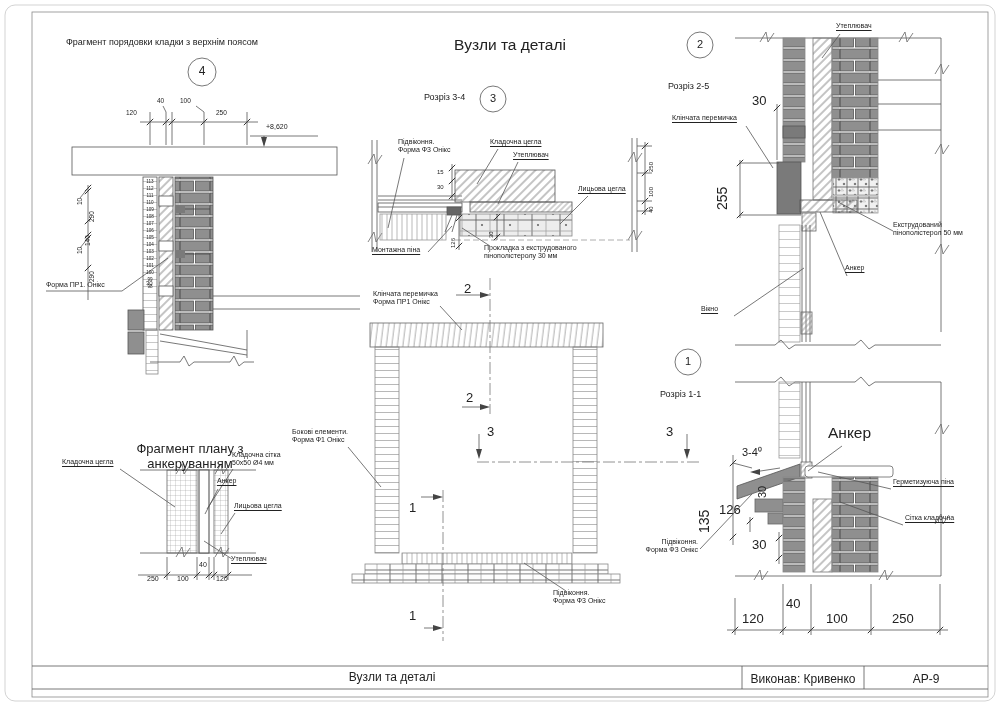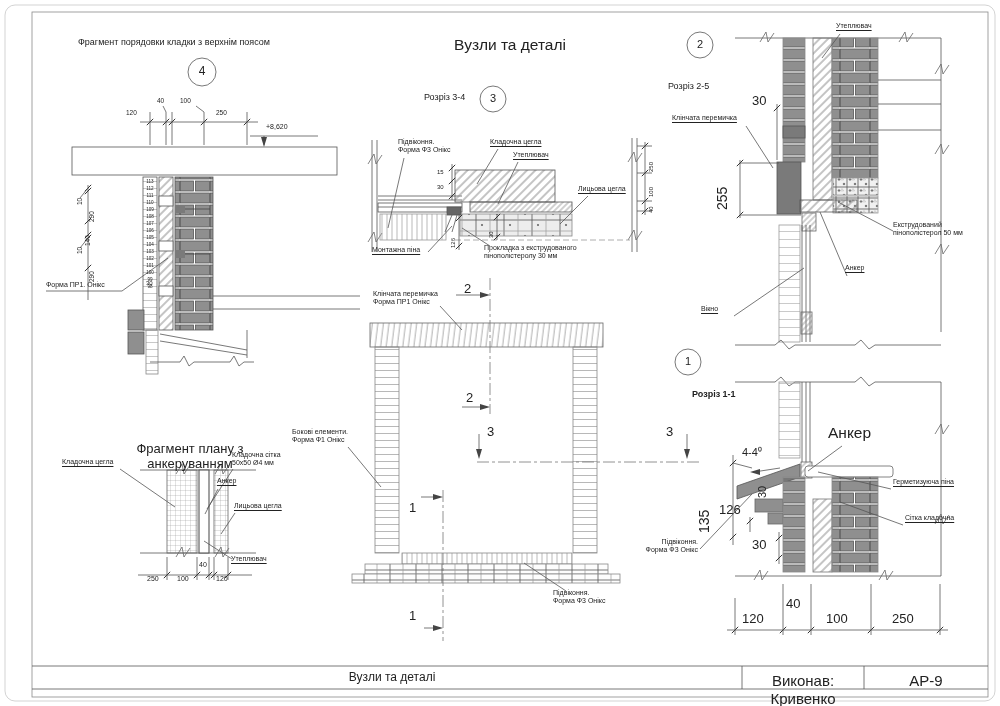--- a/index.html
+++ b/index.html
@@ -1,21 +1,21 @@
 <!DOCTYPE html>
 <html><head>
 <meta charset="utf-8">
 <style>
   html,body{margin:0;padding:0;background:#e9e9e9;}
   #sheet{position:relative;width:1000px;height:706px;background:#ffffff;font-family:"Liberation Sans",sans-serif;overflow:hidden;}
   #linework{position:absolute;left:0;top:0;}
   .lb{position:absolute;font-family:"Liberation Sans",sans-serif;font-size:7.5px;color:#222;white-space:pre-line;line-height:1.18;}
   .fs45{font-size:4.6px;line-height:7px;}
   .fs6{font-size:6px}.fs65{font-size:6.5px}.fs7{font-size:7px}
-  .fs9{font-size:9px}.fs95{font-size:13px}.fs10{font-size:15px}
+  .fs9{font-size:9px}.fs95{font-size:13px}.fs10{font-size:12px}
   .fs11{font-size:11px}.fs12{font-size:12px}.fs13{font-size:13px}
   .fs14{font-size:14px}.fs15{font-size:15.5px}
   .rot{transform:rotate(-90deg);transform-origin:0 0;}
   .ctr{text-align:center}.rt{text-align:right}
   .ul{text-decoration:underline;text-underline-offset:2px;}
 </style>
 </head>
 <body>
 
 <div id="sheet">
@@ -338,21 +338,21 @@
     <line x1="120" y1="469" x2="175" y2="507"></line>
     <line x1="233" y1="469" x2="207" y2="509"></line>
     <line x1="218" y1="489" x2="205" y2="514"></line>
     <line x1="235" y1="513" x2="221" y2="534"></line>
     <line x1="232" y1="559" x2="204" y2="541"></line>
   </g>
 </svg>
 
 <div class="lb fs15 ctr" style="left:420px;top:36px;width:180px;">Вузли та деталі</div>
 
-<div class="lb fs9" style="left:78px;top:37px;">Фрагмент порядовки кладки з верхнім поясом</div>
+<div class="lb fs9" style="left:66px;top:37px;">Фрагмент порядовки кладки з верхнім поясом</div>
 <div class="lb fs12 ctr" style="left:194px;top:64px;width:16px;">4</div>
 <div class="lb fs65" style="left:157px;top:97px;">40</div>
 <div class="lb fs65" style="left:180px;top:97px;">100</div>
 <div class="lb fs65" style="left:126px;top:109px;">120</div>
 <div class="lb fs65" style="left:216px;top:109px;">250</div>
 <div class="lb fs7" style="left:266px;top:123px;">+8,620</div>
 <div class="lb fs45 ctr" style="left:143px;top:178px;width:14px;">113
 112
 111
 110
@@ -412,23 +412,23 @@
 <div class="lb fs7 ul" style="left:836px;top:22px;">Утеплювач</div>
 <div class="lb fs13" style="left:752px;top:93px;">30</div>
 <div class="lb fs7 ul" style="left:672px;top:114px;">Клінчата перемичка</div>
 <div class="lb fs14 rot" style="left:714px;top:210px;">255</div>
 <div class="lb fs7" style="left:893px;top:221px;">Екструдований
 пінополістерол 50 мм</div>
 <div class="lb fs7 ul" style="left:845px;top:264px;">Анкер</div>
 <div class="lb fs7 ul" style="left:701px;top:305px;">Вікно</div>
 
 <div class="lb fs11 ctr" style="left:681px;top:355px;width:14px;">1</div>
-<div class="lb fs9" style="left:692px;top:389px;font-weight:bold;">Розріз 1-1</div>
+<div class="lb fs9" style="left:660px;top:389px;">Розріз 1-1</div>
 <div class="lb fs15" style="left:828px;top:424px;">Анкер</div>
-<div class="lb fs11" style="left:742px;top:446px;">4-4⁰</div>
+<div class="lb fs11" style="left:742px;top:446px;">3-4⁰</div>
 <div class="lb fs11 rot" style="left:756px;top:498px;">30</div>
 <div class="lb fs14 rot" style="left:696px;top:533px;">135</div>
 <div class="lb fs13" style="left:719px;top:502px;">126</div>
 <div class="lb fs13" style="left:752px;top:537px;">30</div>
 <div class="lb fs7 ul" style="left:893px;top:478px;">Герметизуюча піна</div>
 <div class="lb fs7 ul" style="left:905px;top:514px;">Сітка кладочна</div>
 <div class="lb fs7 rt" style="left:634px;top:538px;width:64px;">Підвіконня.
 Форма Ф3 Онікс</div>
 <div class="lb fs13" style="left:742px;top:611px;">120</div>
 <div class="lb fs13" style="left:786px;top:596px;">40</div>

